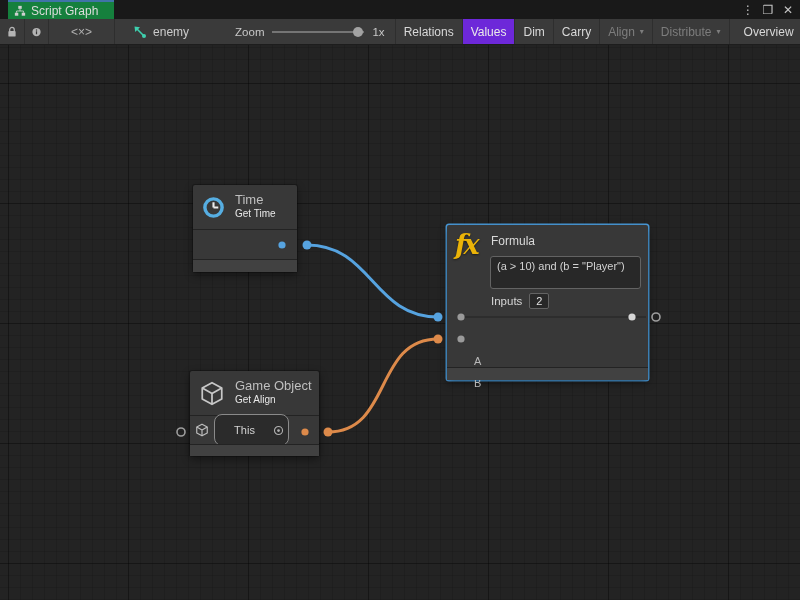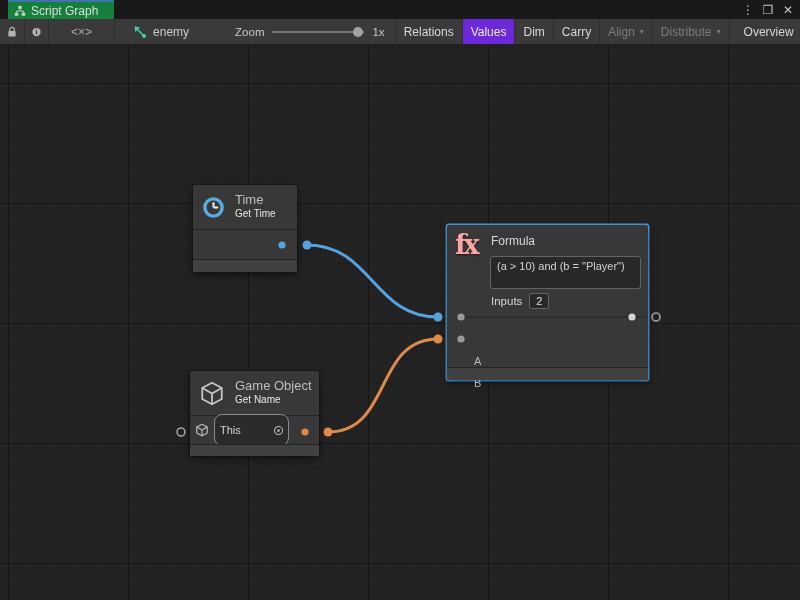--- a/index.html
+++ b/index.html
@@ -82,22 +82,22 @@
   
   #node-time { left:193px; top:140px; width:104px; height:87px; }
   #node-time .node-header { height:44px; }
   #node-time .port-row { height:30px; }
   #node-time .node-footer { height:13px; }
 
   
   #node-formula { left:447px; top:180px; width:201px; height:155px; }
   .fx-glyph {
     position:absolute; left:8px; top:4px; width:34px;
-    font-family:"DejaVu Serif",serif; font-weight:600;
-    font-size:27px; letter-spacing:-3px; color:#fca5a5;
+    font-family:"DejaVu Serif",serif; font-style:italic; font-weight:600;
+    font-size:27px; letter-spacing:-3px; color:#eab308;
     text-shadow:0 1px 2px rgba(0,0,0,0.5);
   }
   .formula-title { position:absolute; left:44px; top:9px; font-size:12px; color:#d9d9d9; }
   .formula-expr {
     position:absolute; left:43px; top:31px; width:151px; height:33px;
     background:#282828; border:1px solid #636363; border-radius:3px;
     padding:2px 6px; font-size:11px; line-height:14px; color:#d2d2d2;
     overflow:hidden;
   }
   .formula-inputs { position:absolute; left:44px; top:68px; display:flex; align-items:center; gap:7px; }
@@ -116,20 +116,21 @@
   #node-gameobject { left:190px; top:326px; width:129px; height:85px; }
   #node-gameobject .node-header { height:44px; }
   #node-gameobject .port-row {
     height:29px; display:flex; align-items:center; padding-left:5px; gap:5px;
   }
   #node-gameobject .node-footer { height:12px; }
   .obj-field {
     width:75px; height:32px; background:#2b2b2b; border:1px solid #8a8a8a;
     border-radius:8px; display:flex; align-items:center; padding:0 4px 0 5px;
     gap:4px;
+    text-align:center;
   }
   .obj-field .val { flex:1 1 auto; font-size:11px; color:#d2d2d2; }
 
   .icon-svg { display:block; }
 </style>
 </head>
 <body>
 
 <div class="window">
 
@@ -243,21 +244,21 @@
     </div>
 
     <div class="node" id="node-gameobject">
       <div class="node-header">
         <svg class="icon-svg" width="26" height="27" viewBox="0 0 24 24">
           <path d="M12 2 L21 7 V17 L12 22 L3 17 V7 Z" fill="none" stroke="#c8c8c8" stroke-width="1.6" stroke-linejoin="round"></path>
           <path d="M3 7 L12 12 L21 7 M12 12 V22" fill="none" stroke="#c8c8c8" stroke-width="1.6" stroke-linejoin="round"></path>
         </svg>
         <div>
           <div class="node-cat">Game Object</div>
-          <div class="node-title">Get Name</div>
+          <div class="node-title">Get Align</div>
         </div>
       </div>
       <div class="port-row">
         <svg class="icon-svg" width="14" height="14" viewBox="0 0 24 24">
           <path d="M12 2 L21 7 V17 L12 22 L3 17 V7 Z" fill="none" stroke="#bdbdbd" stroke-width="2" stroke-linejoin="round"></path>
           <path d="M3 7 L12 12 L21 7 M12 12 V22" fill="none" stroke="#bdbdbd" stroke-width="2" stroke-linejoin="round"></path>
         </svg>
         <div class="obj-field">
           <span class="val">This</span>
           <svg class="icon-svg" width="11" height="11" viewBox="0 0 12 12">

